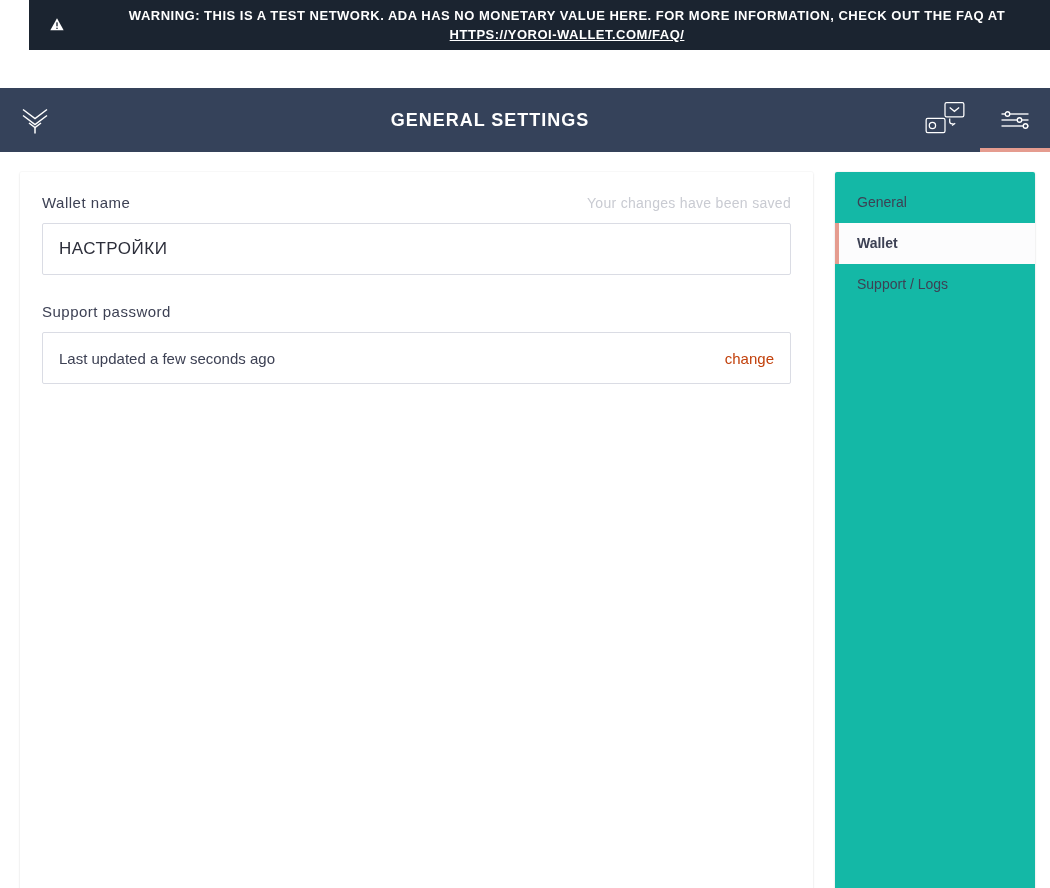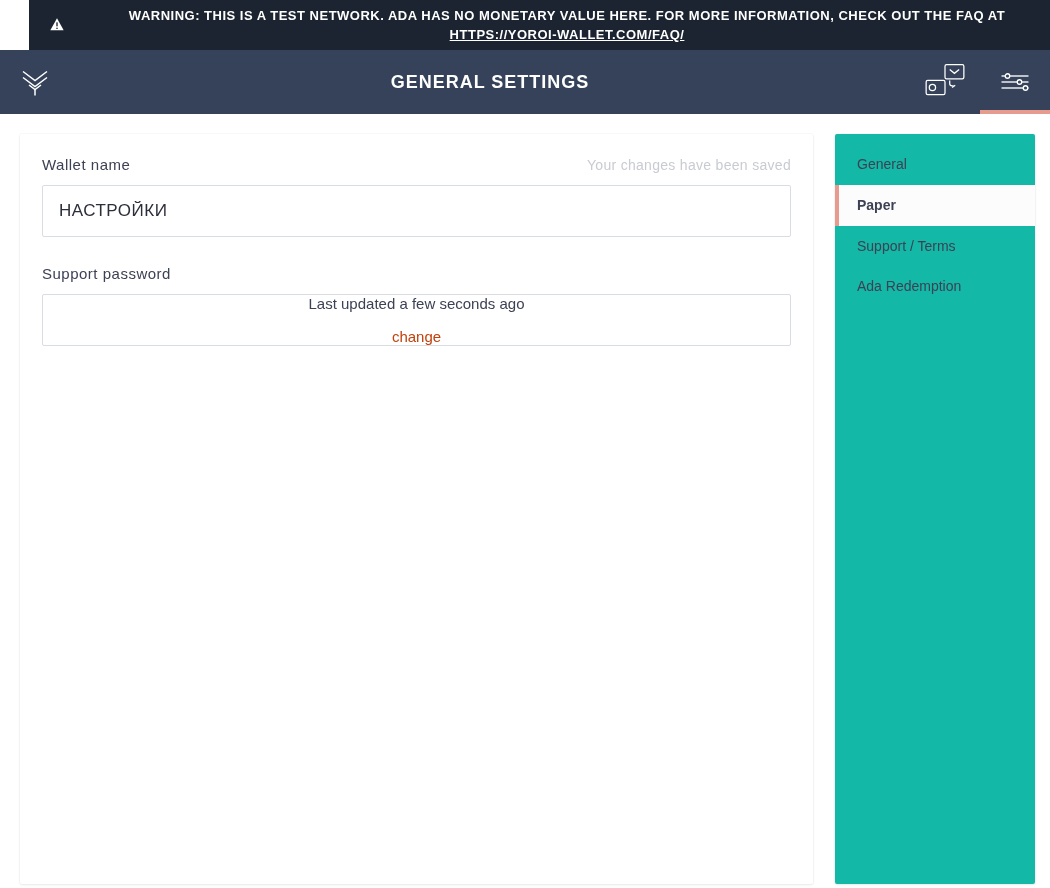--- a/index.html
+++ b/index.html
@@ -40,20 +40,21 @@
 
   
   .topbar {
     width: 100%;
     height: 64px;
     background: #35425A;
     color: #ffffff;
     display: flex;
     align-items: stretch;
     position: relative;
+    margin-top: 38px;
   }
   .topbar-left {
     width: 70px;
     display: flex;
     align-items: center;
     justify-content: center;
   }
   .topbar-title {
     flex: 1;
     display: flex;
@@ -140,21 +141,20 @@
   .readonly-box {
     width: 100%;
     height: 52px;
     border: 1px solid #DADCE4;
     border-radius: 2px;
     padding: 0 16px;
     display: flex;
     align-items: center;
     justify-content: space-between;
     background: #fff;
-    flex-direction: column;
   }
   .readonly-text {
     font-size: 15px;
     color: #3D4154;
   }
   .change-link {
     font-size: 15px;
     color: #c2410c;
     cursor: pointer;
   }
@@ -262,18 +262,17 @@
         <span class="readonly-text">Last updated a few seconds ago</span>
         <span class="change-link">change</span>
       </div>
     </div>
 
   </div>
 
   <div class="side-card">
     <ul class="side-nav">
       <li>General</li>
-      <li class="active">Paper</li>
-      <li>Support / Terms</li>
-      <li>Ada Redemption</li>
+      <li class="active">Wallet</li>
+      <li>Support / Logs</li>
     </ul>
   </div>
 </div>
 
 </body></html>

